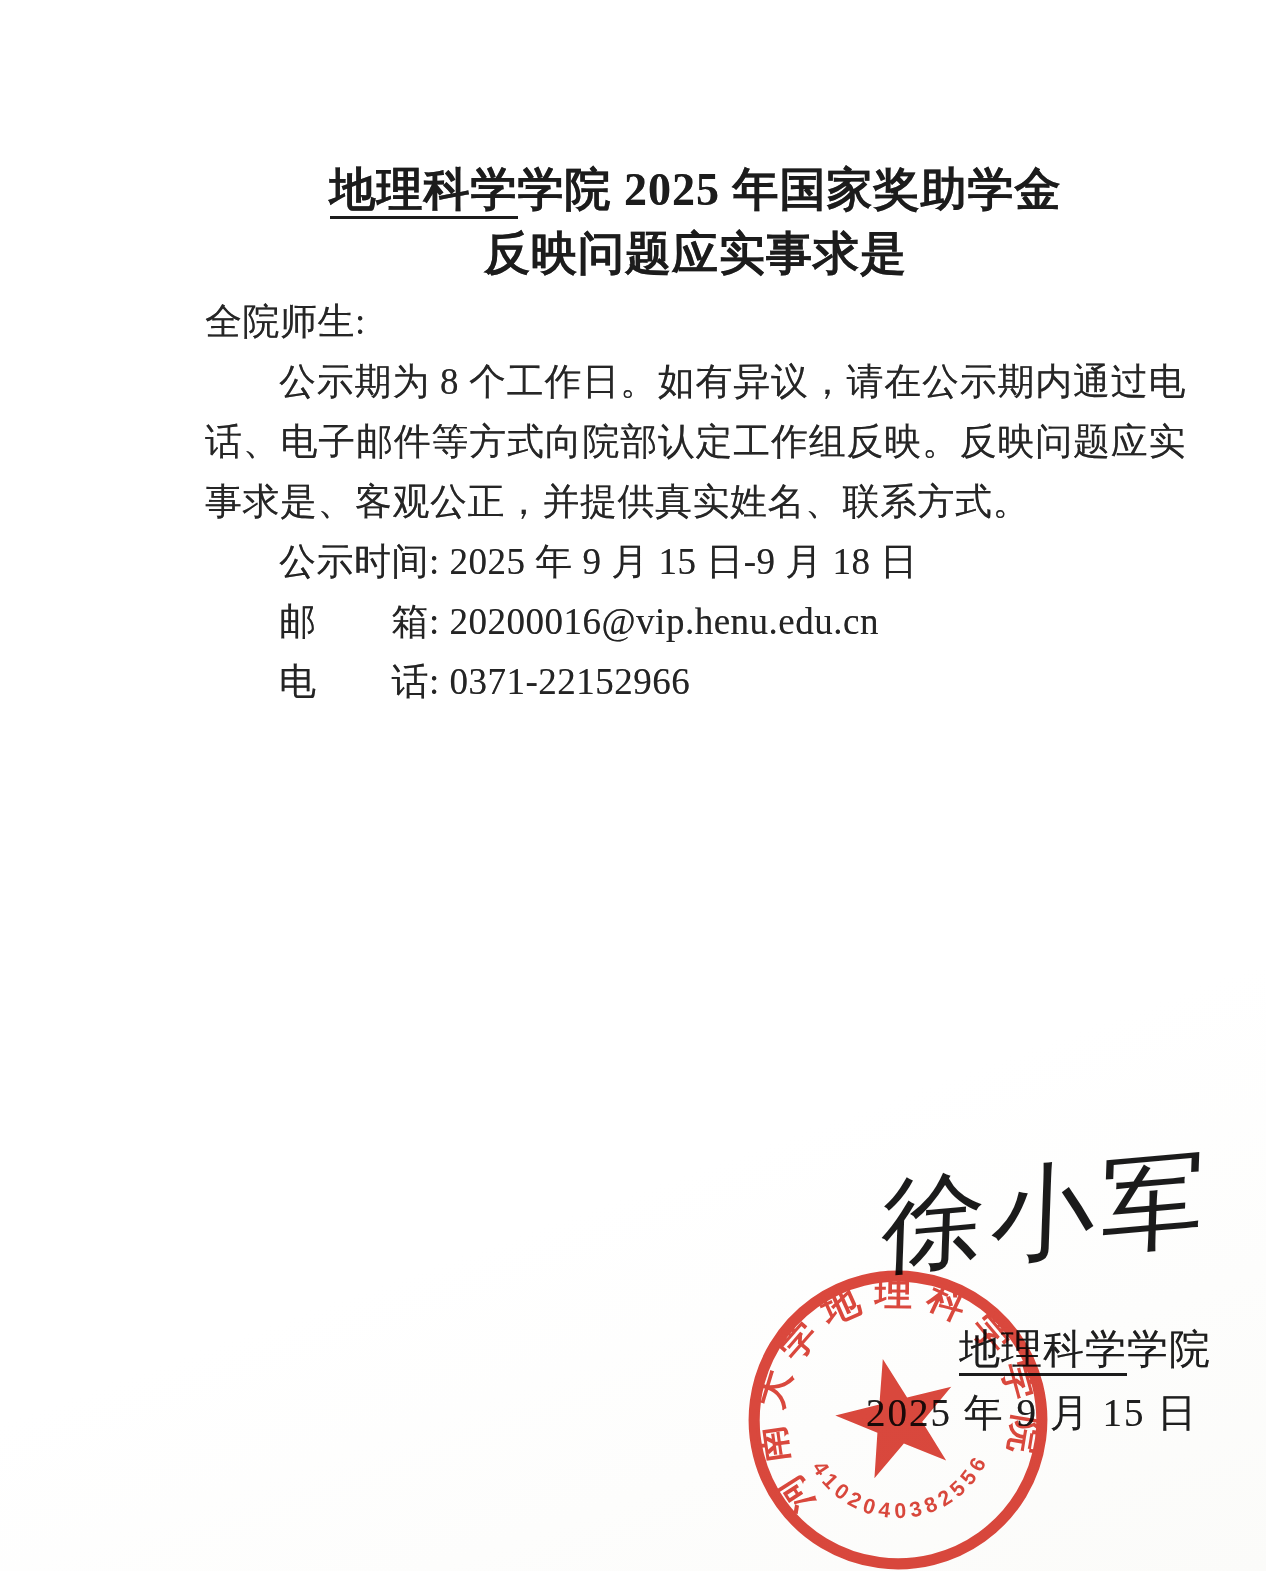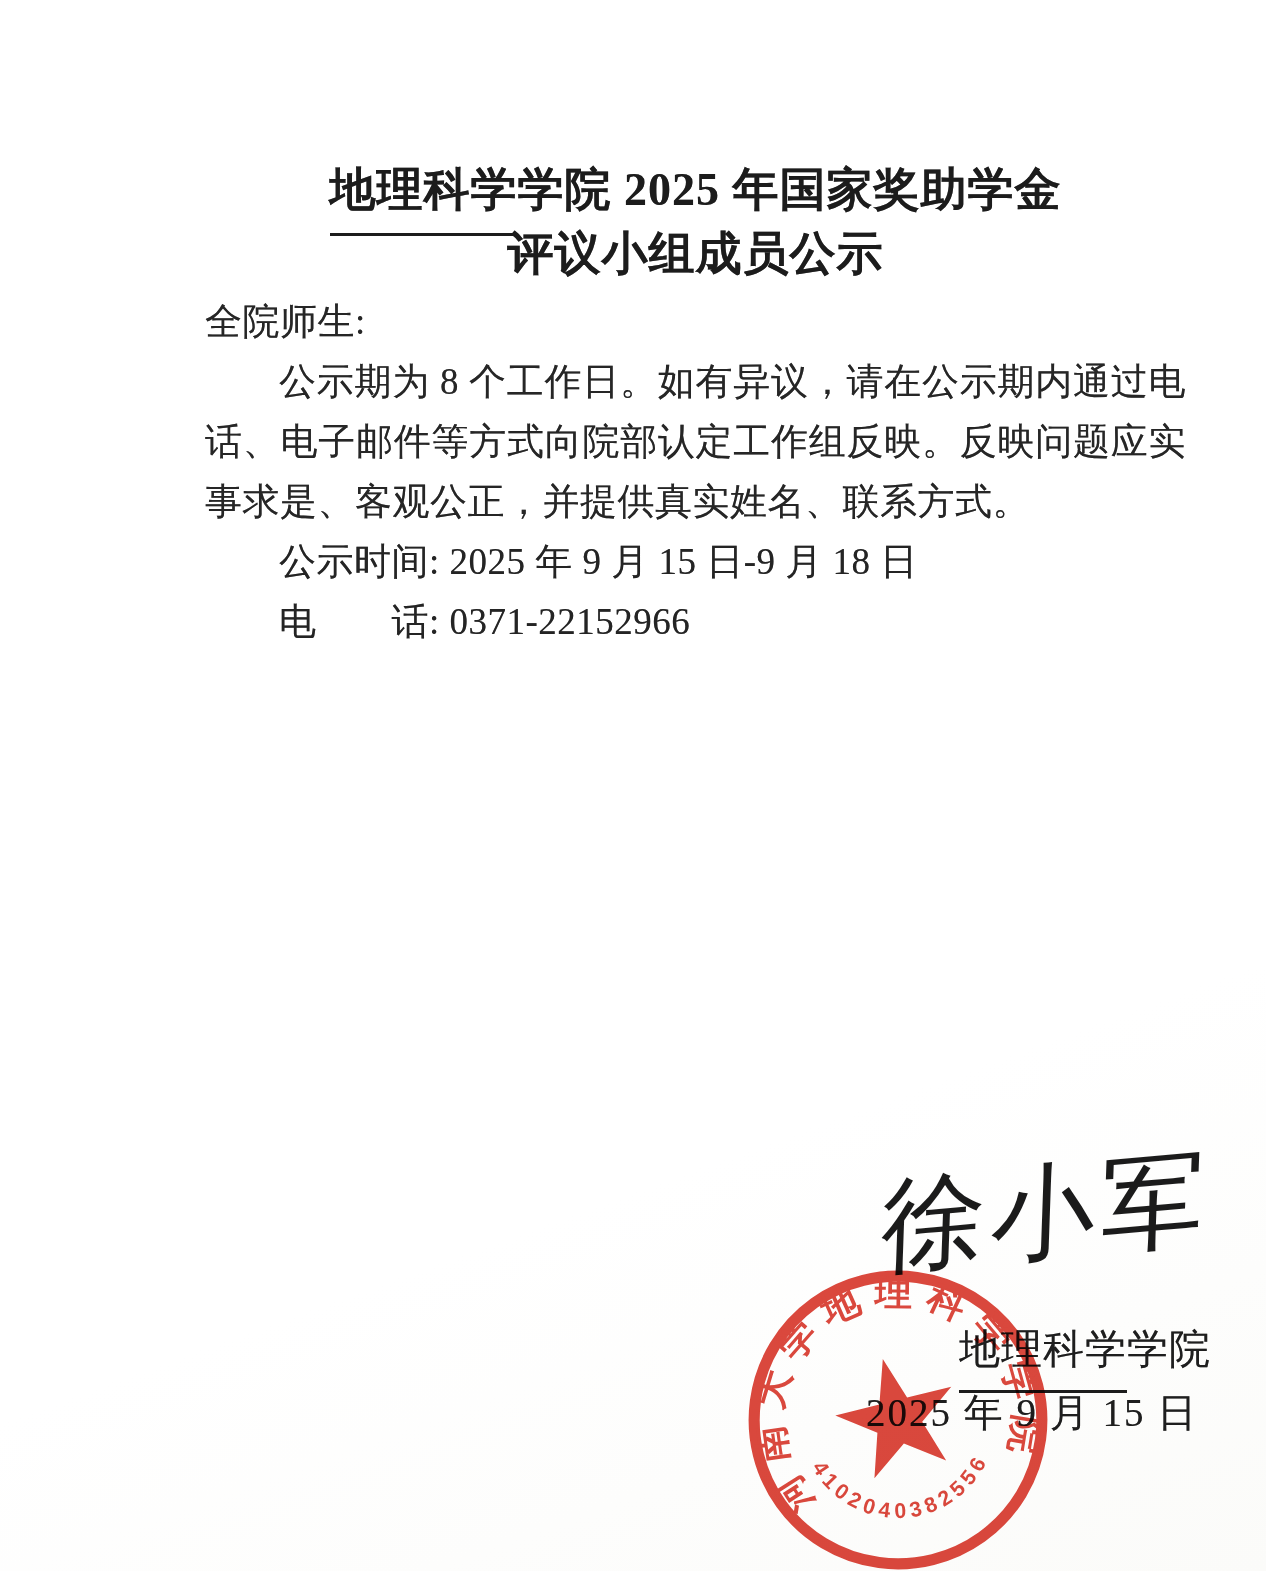--- a/index.html
+++ b/index.html
@@ -24,21 +24,21 @@
     text-align: center;
     font-size: 46px;
     line-height: 64px;
     font-weight: 700;
     letter-spacing: 1px;
     color: #1c1c1c;
     text-shadow: 0 0 0.6px rgba(30,30,30,.65);
   }
   .u {
     border-bottom: 3px solid #1c1c1c;
-    padding-bottom: 18px;
+    padding-bottom: 1px;
   }
   .para {
     font-size: 37px;
     line-height: 60px;
     text-align: justify;
     letter-spacing: 0.5px;
     color: #262626;
     margin: 0;
     text-shadow: 0 0 0.6px rgba(40,40,40,.55);
   }
@@ -103,30 +103,31 @@
 </style>
 </head>
 <body>
 
 <div class="page">
 
   <div class="content">
 
     <div class="title">
       <div><span class="u">地理科学</span><span>学院 2025 年国家奖助学金</span></div>
-      <div>评议小组成员公示</div>
+      <div>反映问题应实事求是</div>
     </div>
 
     <p class="para greeting" style="margin-top:6px;">全院师生:</p>
 
 
     <p class="para indent">公示期为 8 个工作日。如有异议，请在公示期内通过电话、电子邮件等方式向院部认定工作组反映。反映问题应实事求是、客观公正，并提供真实姓名、联系方式。</p>
 
     <div class="contact-row"><span>公示时间: </span><span>2025 年 9 月 15 日-9 月 18 日</span></div>
 
+    <div class="contact-row"><span>邮　　箱: </span><span>20200016@vip.henu.edu.cn</span></div>
 
     <div class="contact-row"><span>电　　话: </span><span>0371-22152966</span></div>
 
 
   </div>
 
   <div class="sig-name">徐小军</div>
 
   <div class="sig-org"><span class="u">地理科学</span><span>学院</span></div>
 

